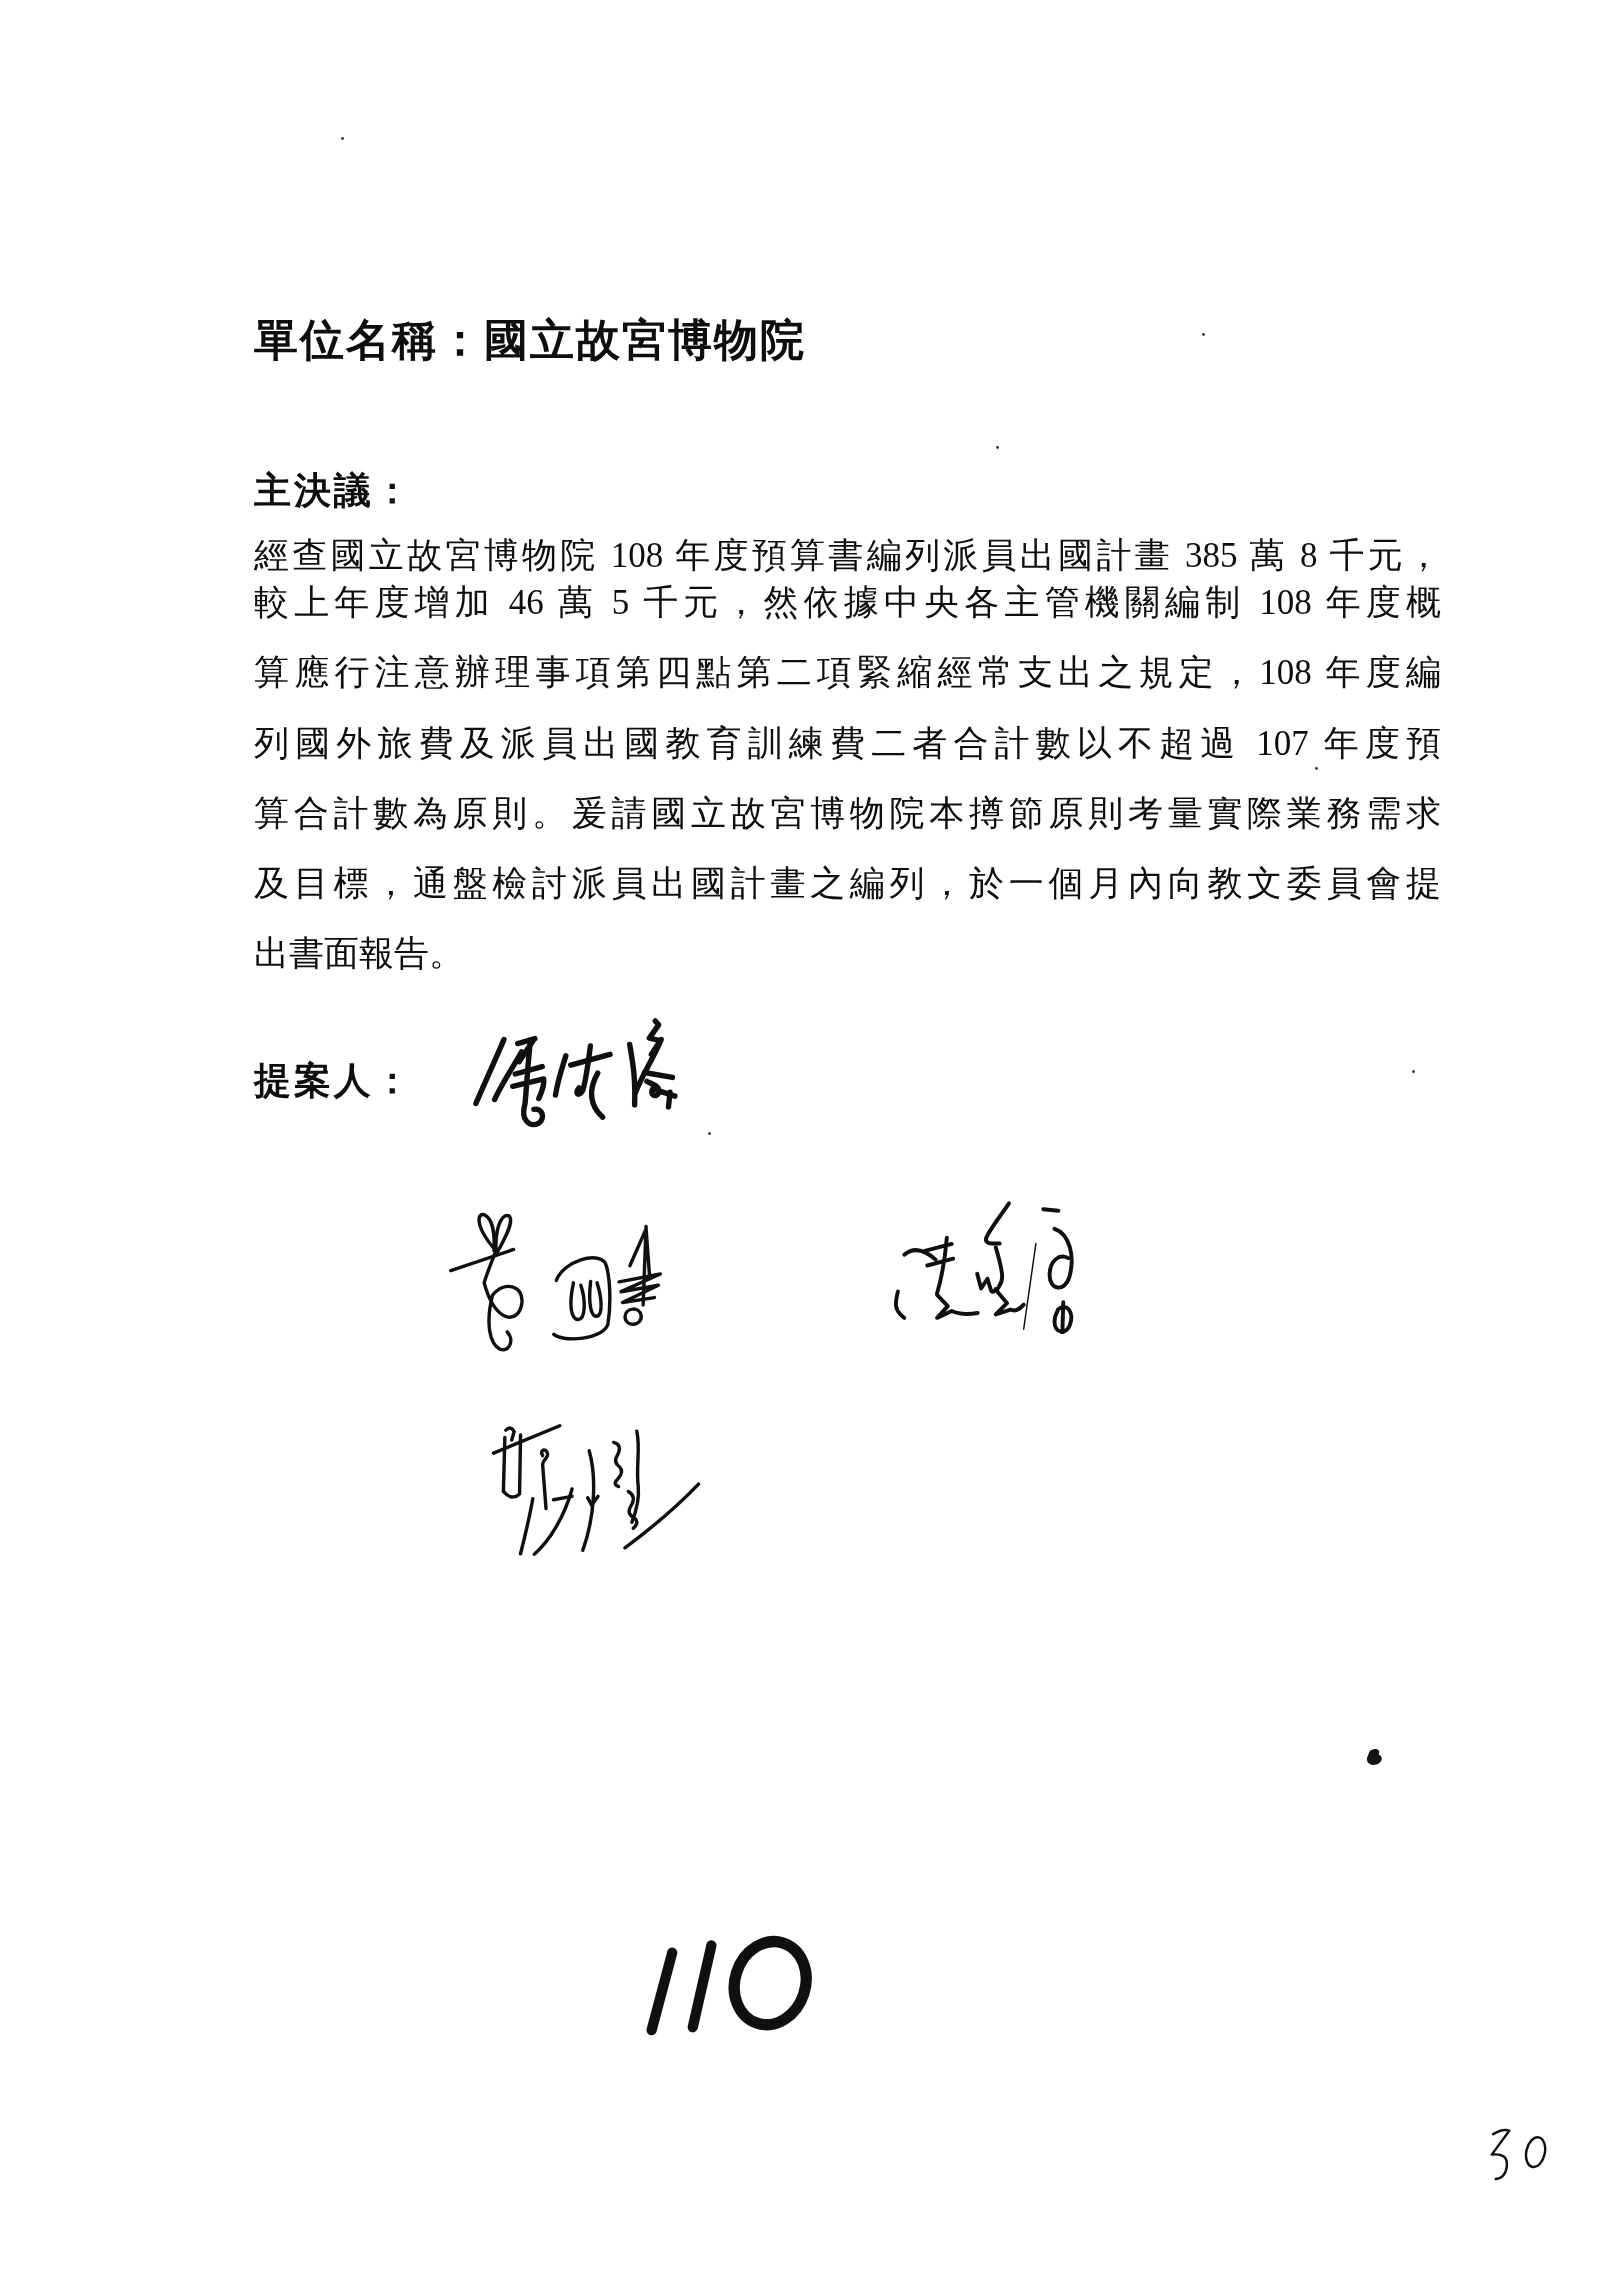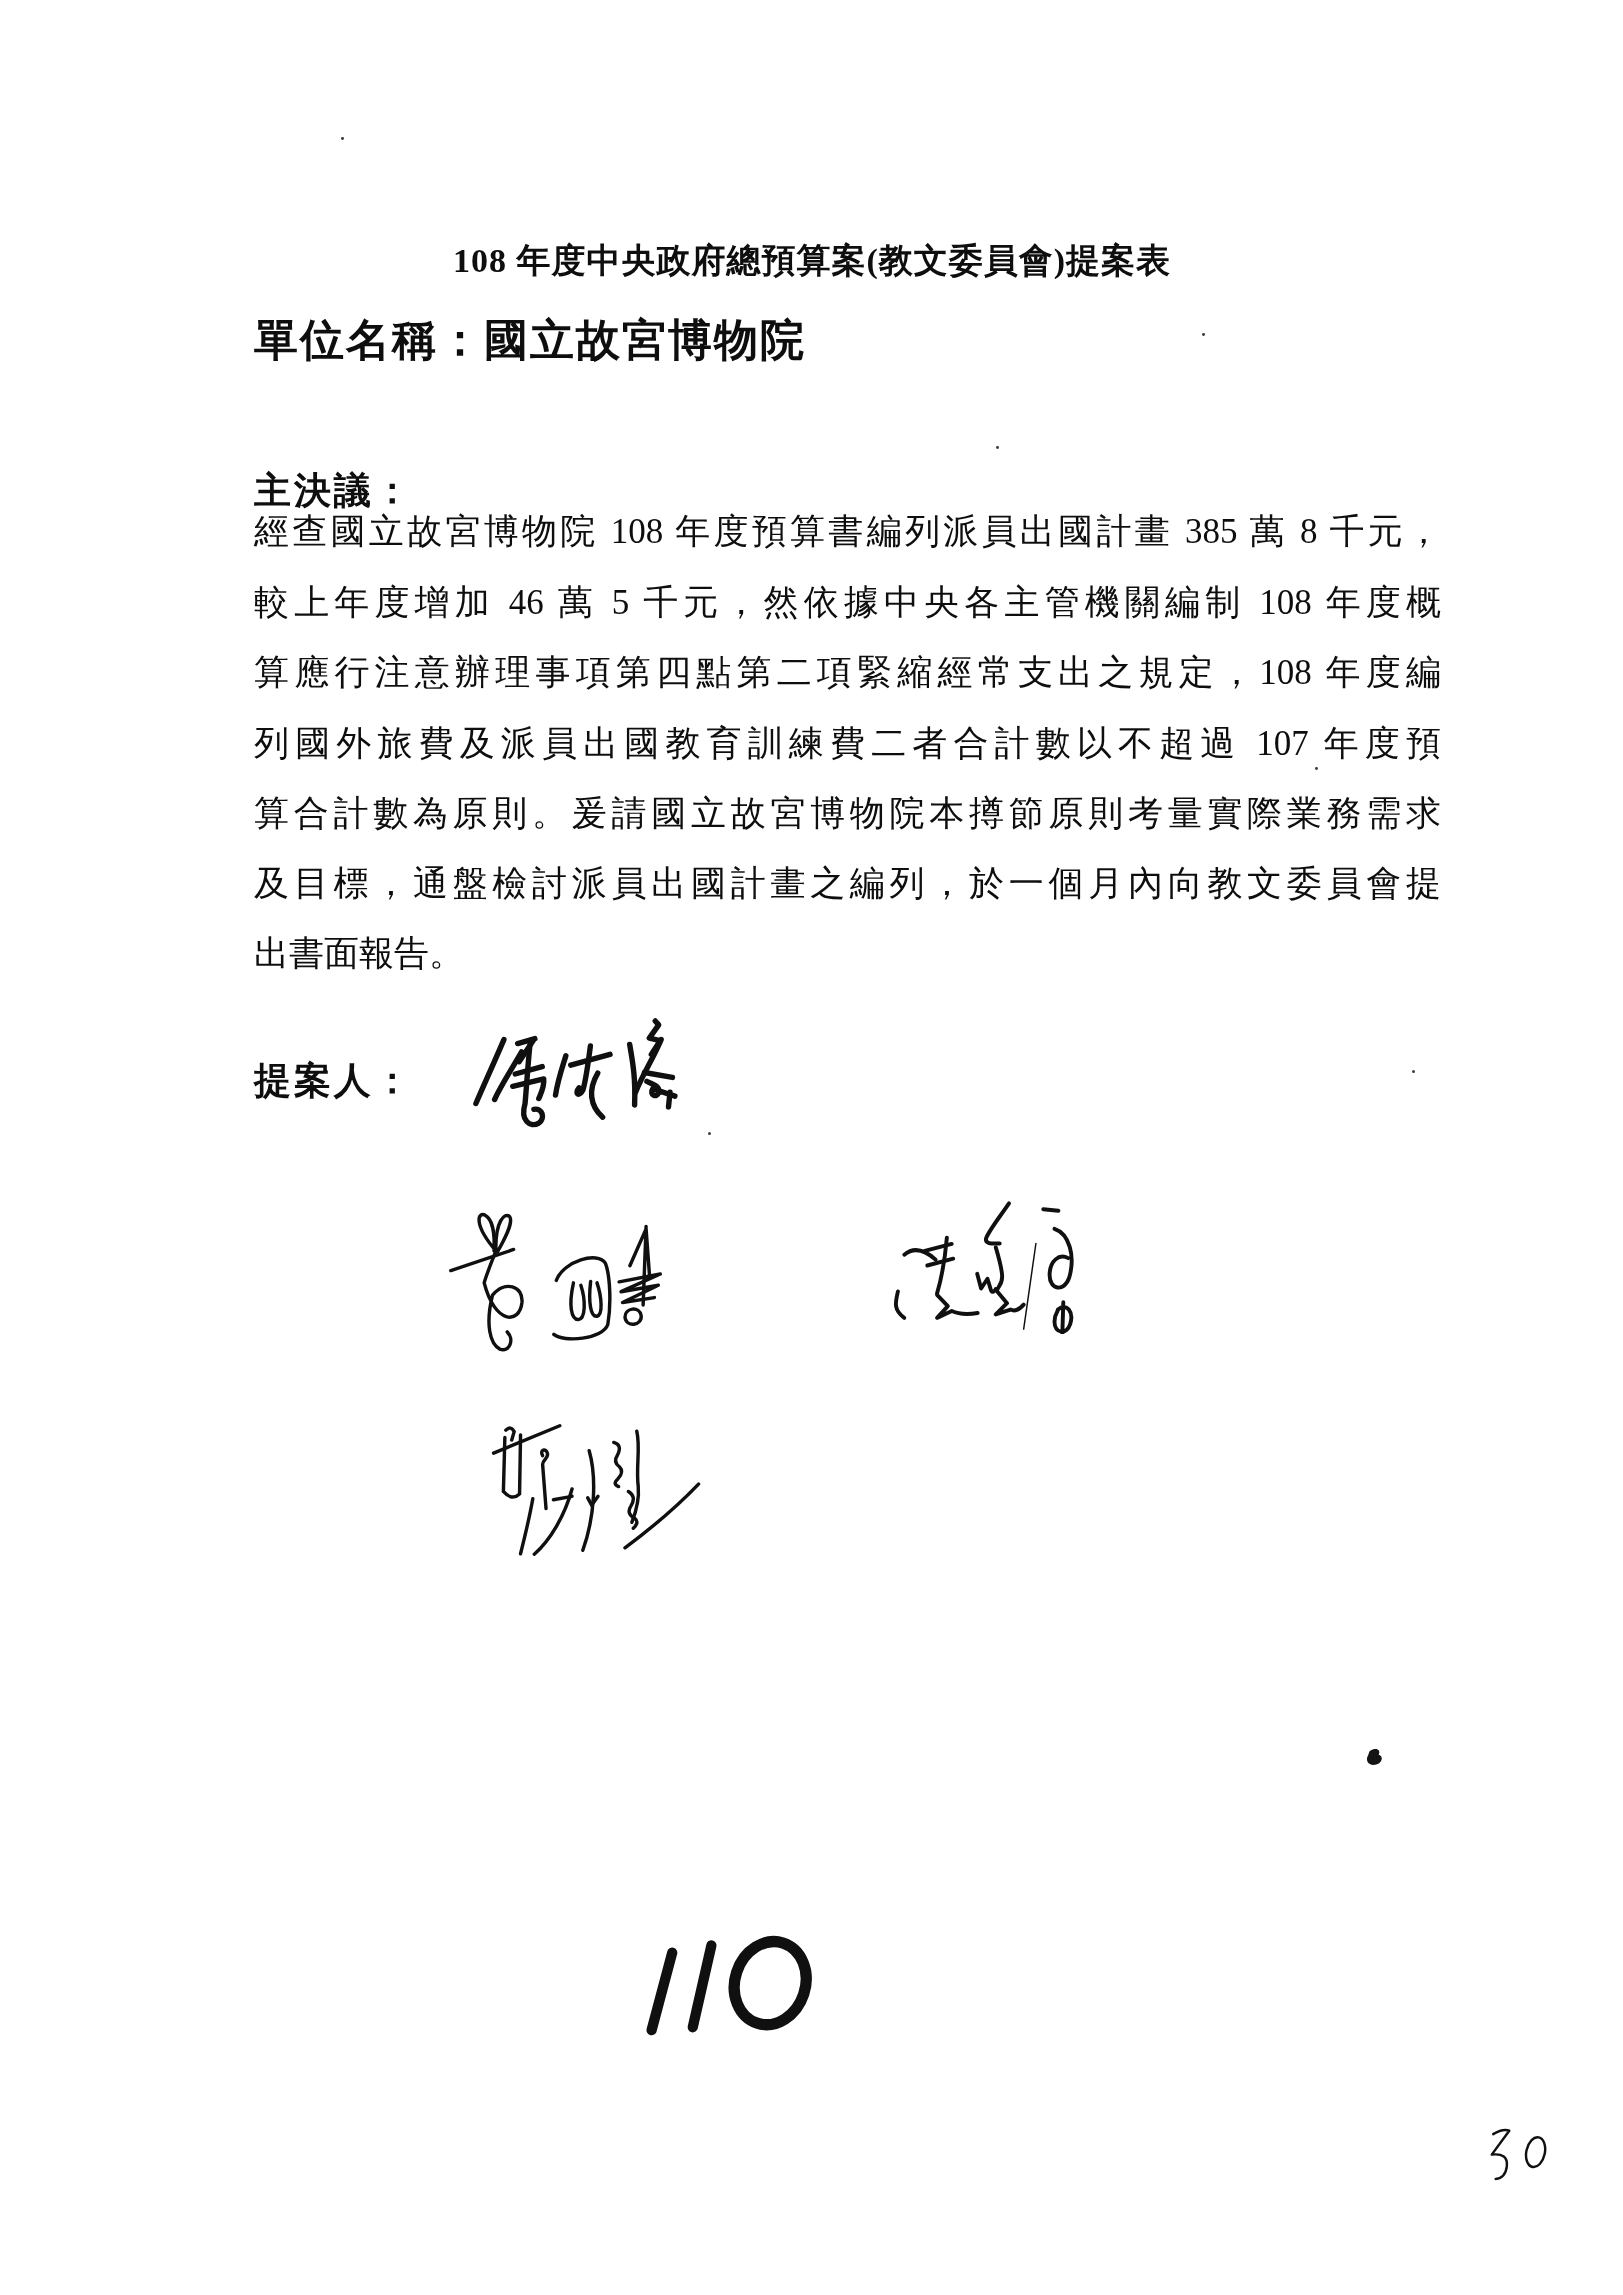--- a/index.html
+++ b/index.html
@@ -37,21 +37,21 @@
   .body-line {
     position: absolute;
     left: 254px; width: 1187px;
     font-size: 35px;
     line-height: 1.25;
     text-align: justify;
     text-align-last: justify;
     text-justify: inter-character;
   }
   .body-line.last { text-align: left; text-align-last: left; }
-  .bl-1 { top: 510px; }
+  .bl-1 { top: 534px; }
   .bl-2 { top: 581px; }
   .bl-3 { top: 651px; }
   .bl-4 { top: 722px; }
   .bl-5 { top: 792px; }
   .bl-6 { top: 862px; }
   .bl-7 { top: 932px; }
   .proposer-label {
     position: absolute;
     top: 1056px; left: 254px;
     font-size: 37px; font-weight: bold;
@@ -71,21 +71,20 @@
     border-radius: 50%;
     opacity: 0.85;
   }
   .blot { position: absolute; }
 </style>
 </head>
 <body>
 
 <div class="page">
 
-  <div class="doc-title">108 年度中央政府總預算案(教文委員會)提案表</div>
   <div class="unit-line">單位名稱：國立故宮博物院</div>
   <div class="resolution-heading">主決議：</div>
 
   <div class="body-line bl-1">經查國立故宮博物院 108 年度預算書編列派員出國計畫 385 萬 8 千元，</div>
   <div class="body-line bl-2">較上年度增加 46 萬 5 千元，然依據中央各主管機關編制 108 年度概</div>
   <div class="body-line bl-3">算應行注意辦理事項第四點第二項緊縮經常支出之規定，108 年度編</div>
   <div class="body-line bl-4">列國外旅費及派員出國教育訓練費二者合計數以不超過 107 年度預</div>
   <div class="body-line bl-5">算合計數為原則。爰請國立故宮博物院本撙節原則考量實際業務需求</div>
   <div class="body-line bl-7 last">出書面報告。</div>
   <div class="body-line bl-6">及目標，通盤檢討派員出國計畫之編列，於一個月內向教文委員會提</div>

